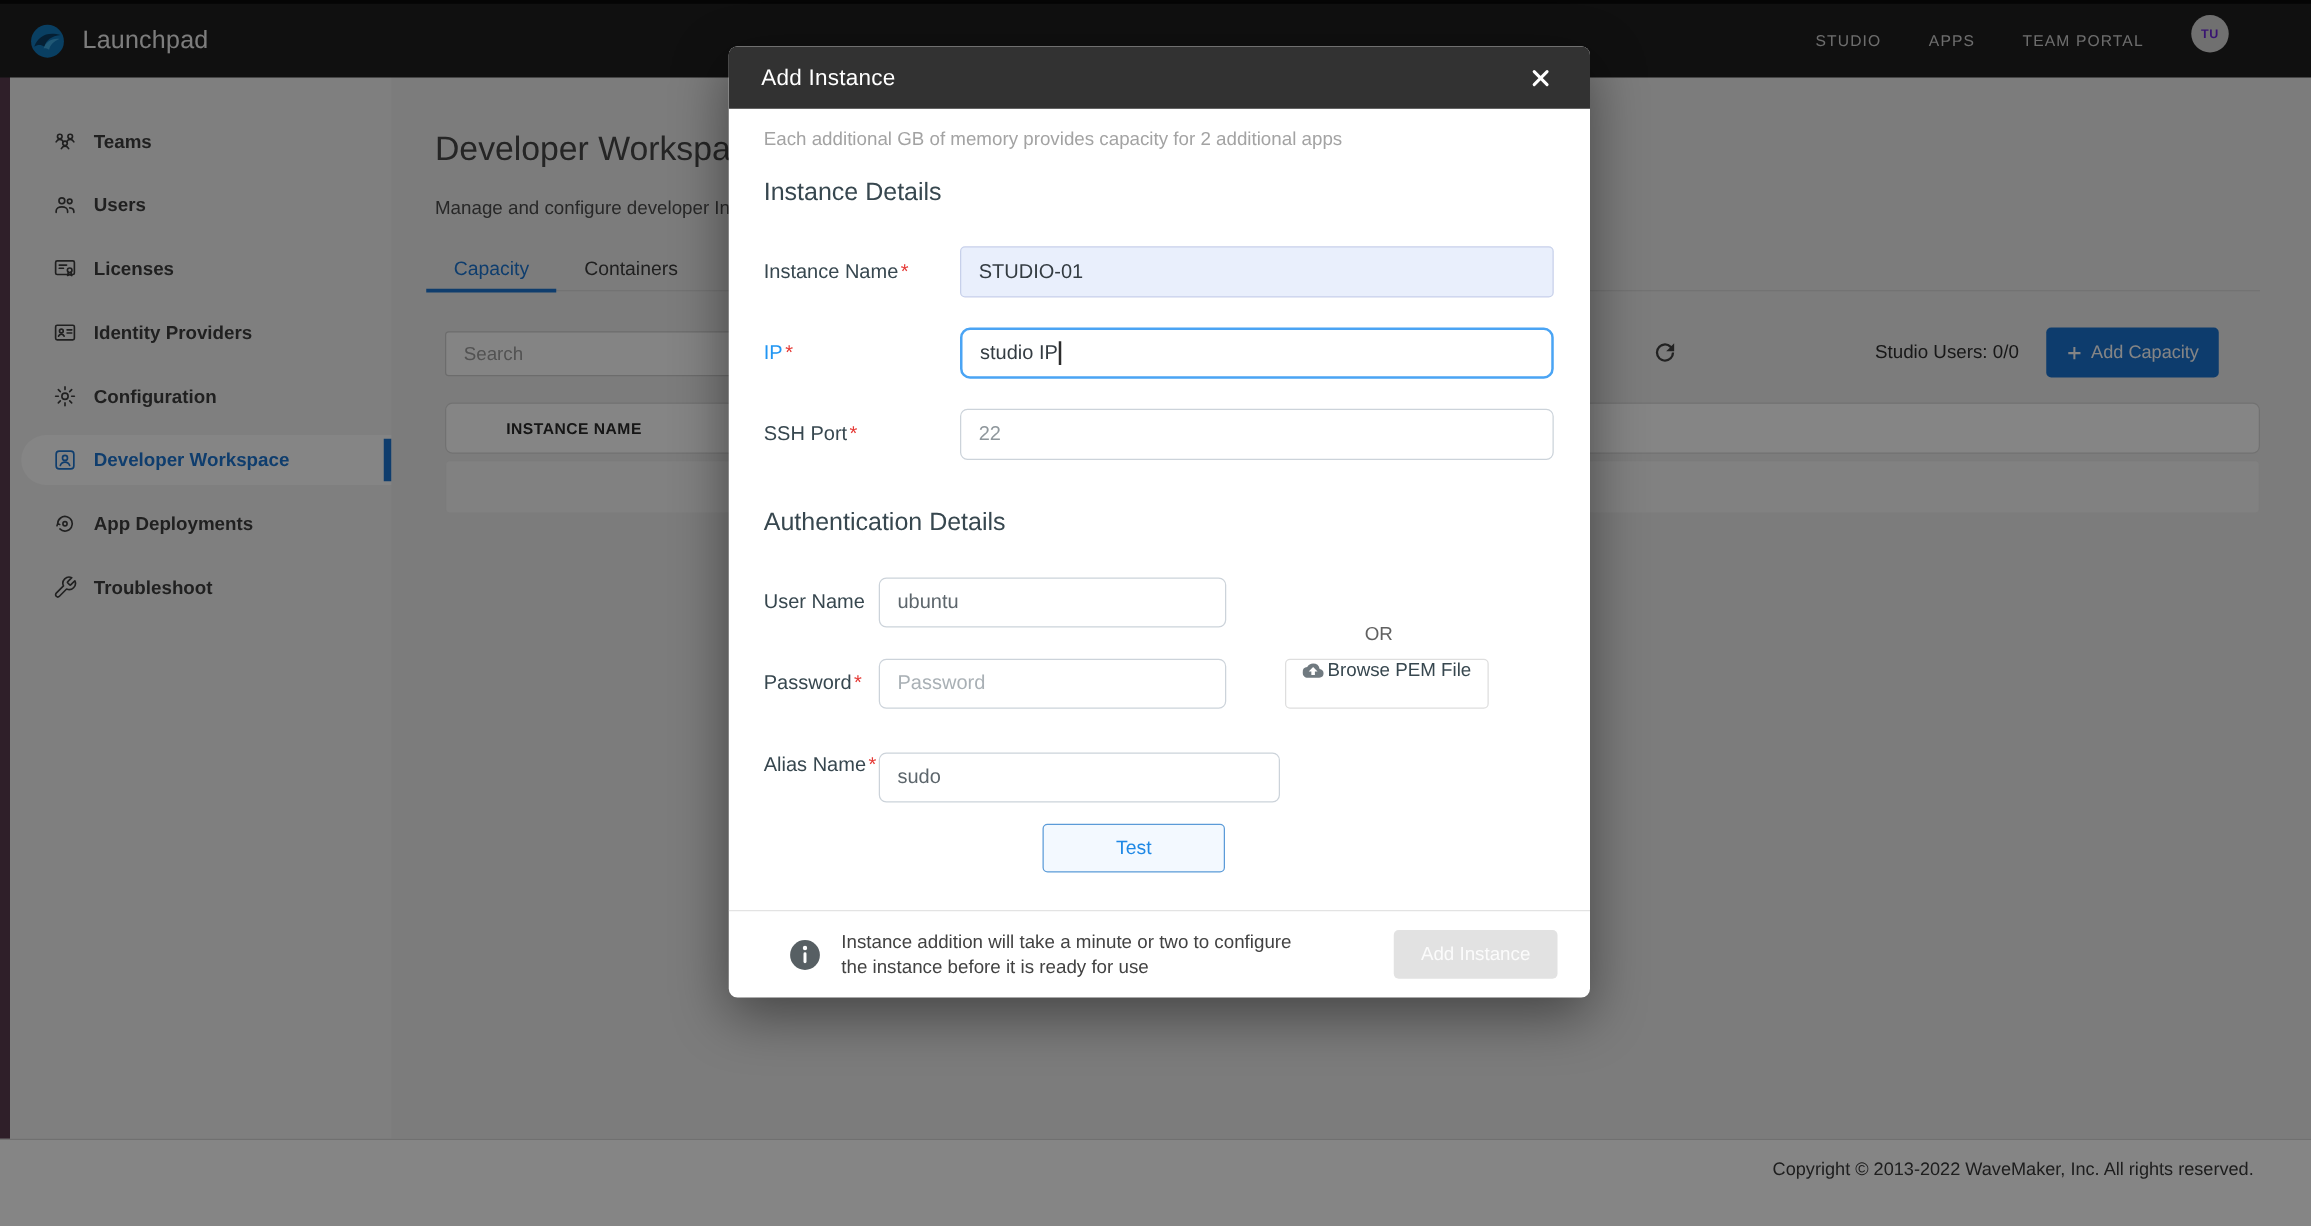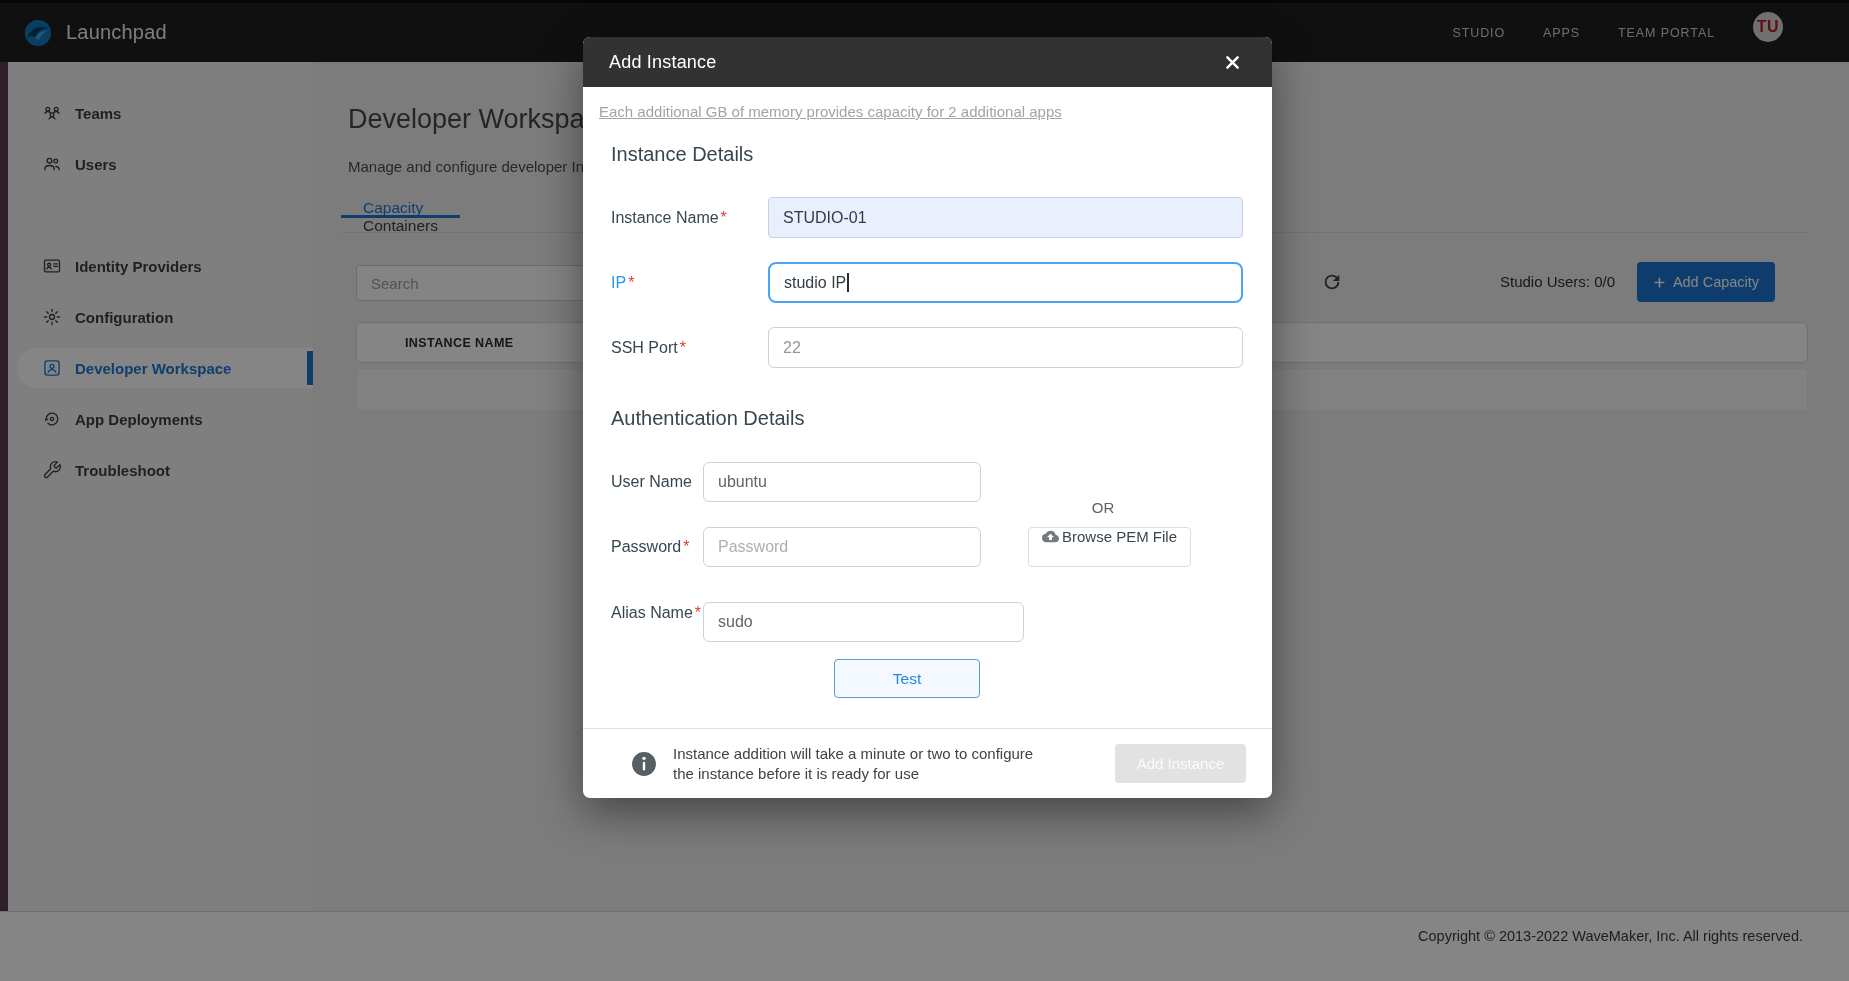--- a/index.html
+++ b/index.html
@@ -8,41 +8,41 @@
   .stage { position:relative; width:1849px; height:981px; background:#eeeeee; overflow:hidden; }
 
   
   .edge-strip { position:absolute; left:0; top:0; width:8px; height:981px; background:#5a3d50; }
   .topbar { position:absolute; left:0; top:0; width:1849px; height:62px; background:#202020;
             border-top:3px solid #0a0a0a; display:flex; align-items:center; padding:0 0 0 23px; z-index:2; }
   .brand-logo { width:30px; height:30px; margin-right:13px; flex:0 0 auto; }
   .brand-name { font-size:20px; color:#f0f0f0; letter-spacing:.2px; }
   .topnav { margin-left:auto; display:flex; align-items:center; gap:38px; }
   .topnav .navlink { font-size:12.5px; letter-spacing:.9px; color:#d2d2d2; cursor:pointer; }
-  .avatar { width:30px; height:30px; border-radius:50%; background:#d7d7d7; color:#b91c1c;
-            font-size:16px; font-weight:bold; letter-spacing:.5px; display:flex; align-items:center;
+  .avatar { width:30px; height:30px; border-radius:50%; background:#d7d7d7; color:#6d28d9;
+            font-size:10px; font-weight:bold; letter-spacing:.5px; display:flex; align-items:center;
             justify-content:center; margin:0 66px 11px -18px; }
   .topnav { margin-right:0; }
 
   .sidebar { position:absolute; left:8px; top:62px; width:305px; height:849px; background:#f4f4f4; }
   .side-item { position:absolute; left:0; width:305px; height:40px; display:flex; align-items:center;
                padding-left:34px; cursor:pointer; }
   .side-item .side-ic { width:20px; height:20px; margin-right:13px; flex:0 0 auto; display:flex; }
   .side-item .side-ic svg { width:20px; height:20px; stroke:#3f3f3f; fill:none; stroke-width:1.6;
                stroke-linecap:round; stroke-linejoin:round; }
   .side-label { font-size:15px; font-weight:bold; color:#3f3f3f; }
   .side-item.active { background:#ffffff; border-radius:20px 0 0 20px; left:9px; width:296px; padding-left:25px; }
   .side-item.active .side-label { color:#1d76d2; }
   .side-item.active .side-ic svg { stroke:#1d76d2; }
   .active-bar { position:absolute; right:0; top:3px; width:6px; height:34px; background:#1d76d2; }
 
   .page-title { position:absolute; left:348px; top:104px; font-size:27px; color:#474747; font-weight:500; z-index:1; }
   .page-subtitle { position:absolute; left:348px; top:158px; font-size:15px; color:#4d4d4d; z-index:1; }
   .tabs-line { position:absolute; left:341px; top:232px; width:1467px; height:1px; background:#dcdcdc; }
-  .tabs { position:absolute; left:341px; top:199px; height:34px; display:flex;flex-direction:column; }
+  .tabs { position:absolute; left:341px; top:199px; height:34px; display:flex; }
   .tab { padding:0 22px; height:34px; display:flex; align-items:center; font-size:15.5px; color:#3f3f3f;
          position:relative; cursor:pointer; }
   .tab.active { color:#1d76d2; font-weight:500; }
   .tab.active .tab-underline { position:absolute; left:0; right:0; bottom:-1px; height:3px; background:#1d76d2; }
   .search-box { position:absolute; left:356px; top:265px; width:410px; height:36px; border:1px solid #cfcfcf;
                 border-radius:3px; background:#fdfdfd; padding:0 14px; font-size:15px; color:#3c3c3c;
                 font-family:"Liberation Sans", sans-serif; }
   .search-box::placeholder { color:#9e9e9e; }
   .refresh-btn { position:absolute; left:1321px; top:271px; width:22px; height:22px; cursor:pointer; }
   .refresh-btn svg { width:22px; height:22px; fill:#424242; }
@@ -64,21 +64,21 @@
   
   .backdrop { position:absolute; inset:0; background:rgba(0,0,0,0.48); z-index:10; }
   .modal { position:absolute; left:583px; top:37px; width:689px; height:761px; background:#ffffff;
            border-radius:7px; box-shadow:0 14px 44px rgba(0,0,0,.45); z-index:20; overflow:hidden; }
   .modal-header { position:absolute; left:0; top:0; right:0; height:50px; background:#323232; display:flex;
                   align-items:center; padding:0 26px; }
   .modal-title { font-size:18px; color:#ffffff; font-weight:500; letter-spacing:.2px; }
   .modal-close { margin-left:auto; width:28px; height:28px; display:flex; align-items:center;
                  justify-content:center; cursor:pointer; }
   .modal-close svg { width:15px; height:15px; stroke:#ffffff; stroke-width:2.6; stroke-linecap:round; }
-  .m-subtitle { position:absolute; left:16px; top:66px; font-size:15px; color:#a3a3a3;text-decoration:underline; }
+  .m-subtitle { position:absolute; left:28px; top:66px; font-size:15px; color:#a3a3a3; }
   .m-heading { position:absolute; left:28px; font-size:20px; color:#37474f; }
   .f-label { position:absolute; left:28px; font-size:16px; color:#37474f; display:flex; align-items:center; }
   .req { color:#e53935; margin-left:2px; }
   .f-input { position:absolute; border:1px solid #ccd3da; border-radius:6px; padding:0 14px; font-size:16px;
              color:#5d666c; background:#fff; font-family:"Liberation Sans", sans-serif; }
   .f-input::placeholder { color:#a9b0b5; }
   .in-instance { left:185px; top:160px; width:475px; height:41px; background:#e9effc; border-color:#c7d0ea;
                  border-radius:4px; color:#343c42; }
   .in-ip { position:absolute; left:185px; top:225px; width:475px; height:41px; border:2px solid #4aa4f4;
            border-radius:8px; display:flex; align-items:center; padding:0 14px; font-size:16px; color:#343c42;
@@ -148,20 +148,31 @@
       <span class="side-ic">
         <svg viewBox="0 0 24 24">
             <circle cx="9" cy="8" r="2.8"></circle>
             <path d="M3.5 19v-1.2c0-2.4 2.5-4 5.5-4s5.5 1.6 5.5 4V19"></path>
             <circle cx="16.5" cy="8.5" r="2.2"></circle>
             <path d="M16.5 14.8c2.4.2 4 1.6 4 3.6V19"></path>
           </svg>
       </span>
       <span class="side-label">Users</span>
     </div>
+    <div class="side-item" style="top:133px;">
+      <span class="side-ic">
+        <svg viewBox="0 0 24 24">
+            <rect x="3" y="4.5" width="18" height="13" rx="1.5"></rect>
+            <path d="M6.5 8.5h7M6.5 11.5h4"></path>
+            <circle cx="16.5" cy="13.5" r="2.2"></circle>
+            <path d="M15.3 15.3l-.8 3.2 2-1 2 1-.8-3.2"></path>
+          </svg>
+      </span>
+      <span class="side-label">Licenses</span>
+    </div>
     <div class="side-item" style="top:184px;">
       <span class="side-ic">
         <svg viewBox="0 0 24 24">
             <rect x="3" y="5" width="18" height="14" rx="1.5"></rect>
             <circle cx="8.5" cy="10.5" r="1.8"></circle>
             <path d="M5.8 15.5c.5-1.3 1.5-2 2.7-2s2.2.7 2.7 2"></path>
             <path d="M14 9.5h4.5M14 12.5h4.5"></path>
           </svg>
       </span>
       <span class="side-label">Identity Providers</span>

